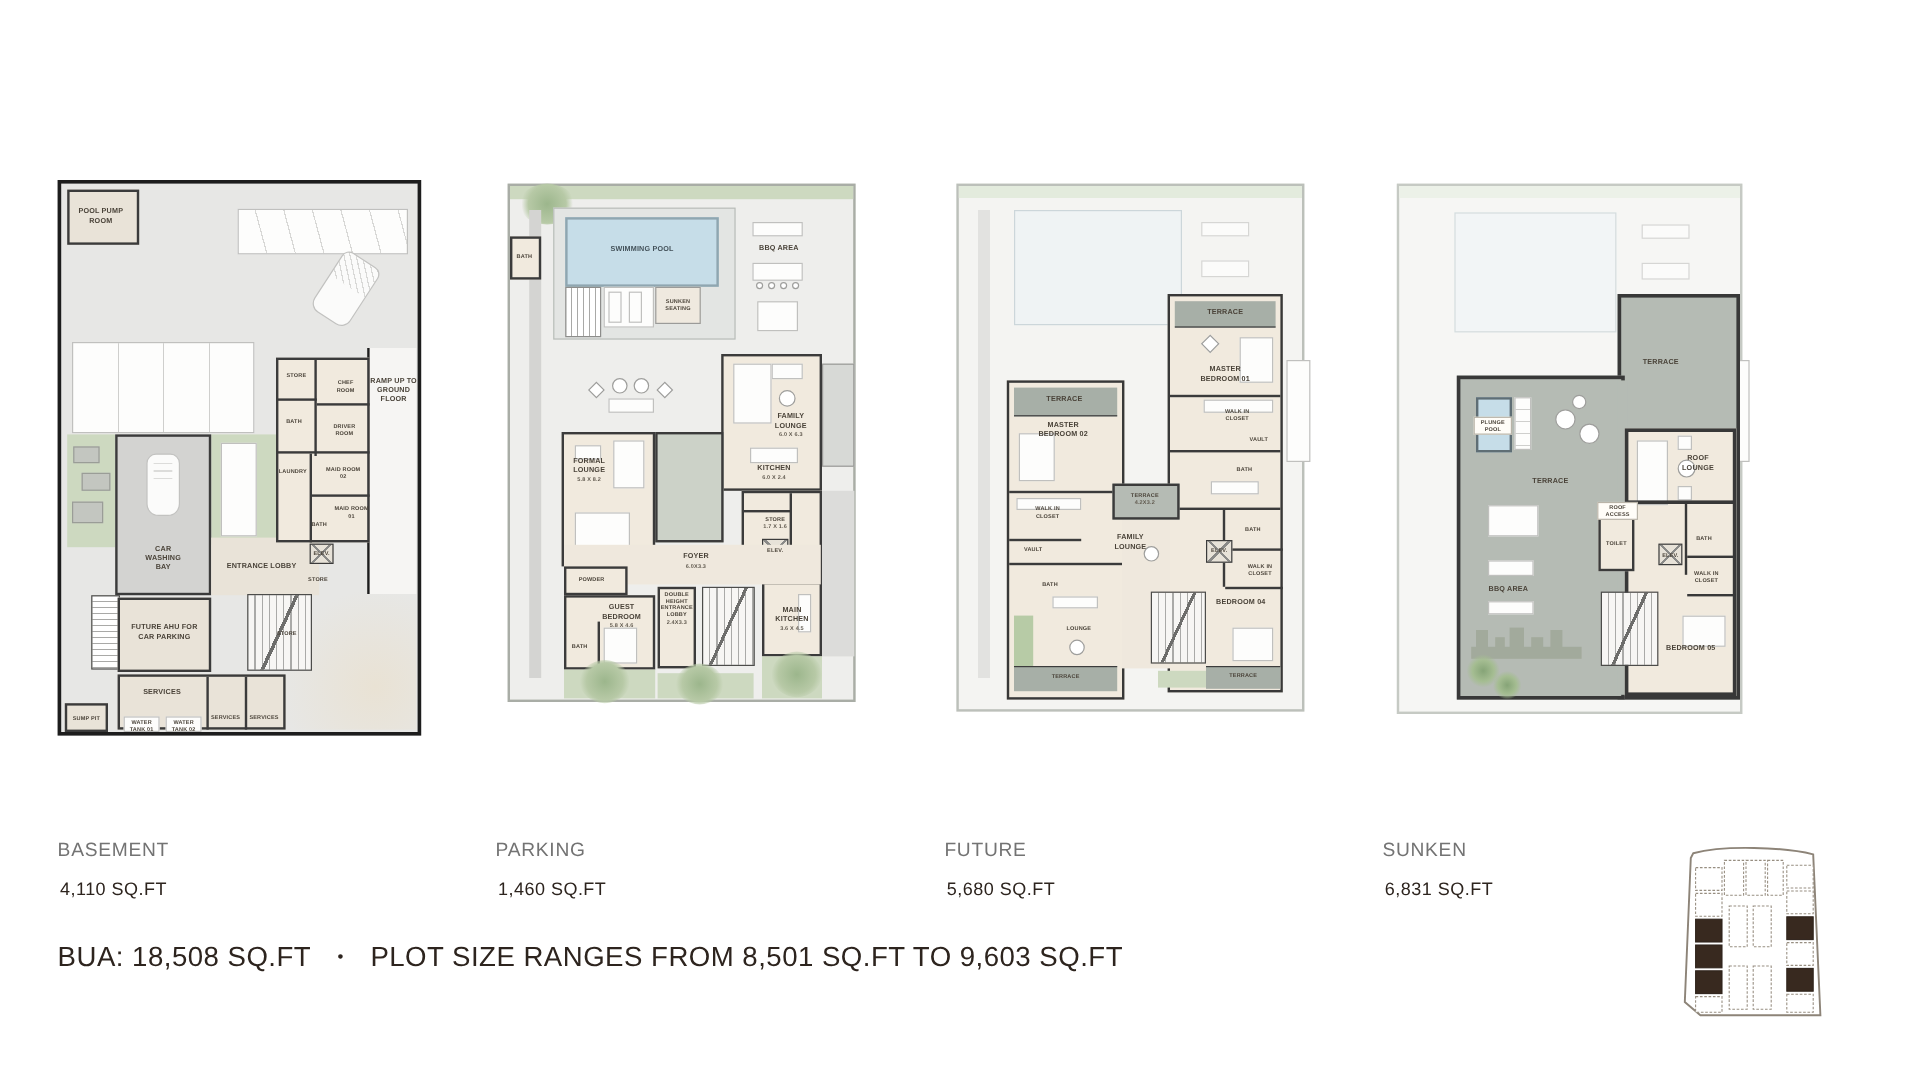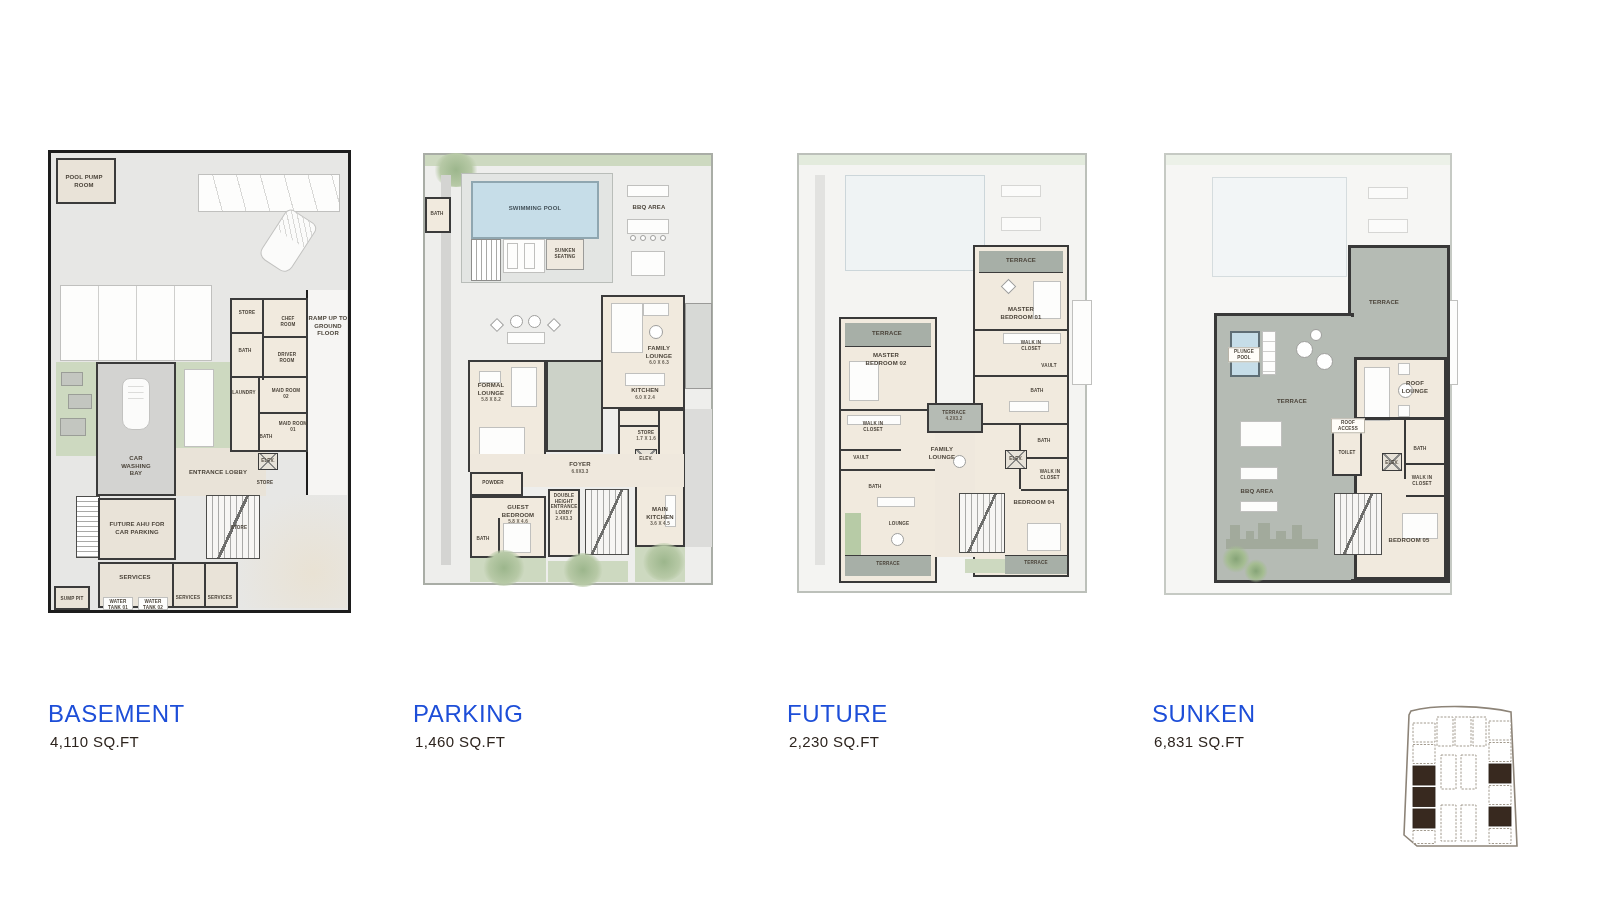--- a/index.html
+++ b/index.html
@@ -36,21 +36,21 @@
   .circ{border-radius:50%;background:#fff;border:1px solid #9e9e9c}
   .dia{background:#fff;border:1px solid #9e9e9c;transform:rotate(45deg)}
   .ghost{background:#eff3f4;border:1px solid #ccd6da}
   .ghwh{background:#fbfbfa;border:1px solid #d6d6d4}
   .car{background:#fbfbfa;border:1px solid #c2c2c0;border-radius:7px 7px 9px 9px;
        background-image:repeating-linear-gradient(45deg,transparent 0 4px,#d9d9d7 4px 5px);
        background-size:100% 45%;background-repeat:no-repeat}
   .carv{background:#fbfbfa;border:1px solid #c2c2c0;border-radius:8px 8px 10px 10px;
        background-image:repeating-linear-gradient(0deg,transparent 0 5px,#dcdcda 5px 6px);
        background-size:60% 40%;background-position:50% 15%;background-repeat:no-repeat}
-  .heading{position:absolute;font-size:24px;font-weight:500;color:#1d4ed8;letter-spacing:.6px}
+  .heading{position:absolute;font-size:16px;font-weight:500;color:#737373;letter-spacing:.6px}
   .areatxt{position:absolute;font-size:15px;font-weight:400;color:#2d241e;letter-spacing:.4px}
   .bua{position:absolute;font-size:23px;font-weight:500;color:#2d241e;letter-spacing:.4px}
   .sep{font-size:14px;vertical-align:3px;margin:0 22px}
   .wash{background:radial-gradient(ellipse at 70% 70%, #e9e2d4 0%, rgba(233,226,212,0) 70%)}
   .tree{border-radius:50%;background:radial-gradient(circle,#9cb68c 0%,#b7c9a6 55%,rgba(183,201,166,0) 75%)}
   .palm{border-radius:50%;background:radial-gradient(circle,#86a477 0%,#a5bd92 45%,rgba(165,189,146,0) 70%)}
 </style>
 </head>
 <body>
 
@@ -308,24 +308,27 @@
     <div class="rl xs" style="left:268px;top:304px;width:24px"><span>BATH</span></div>
     <div class="rl xs" style="left:270px;top:336px;width:32px"><span>WALK IN CLOSET</span></div>
     <div class="rl" style="left:257px;top:396px;width:46px"><span>BEDROOM 05</span></div>
   </div>
 
   <div class="heading" style="left:48px;top:700px">BASEMENT</div>
   <div class="areatxt" style="left:50px;top:733px">4,110 SQ.FT</div>
   <div class="heading" style="left:413px;top:700px">PARKING</div>
   <div class="areatxt" style="left:415px;top:733px">1,460 SQ.FT</div>
   <div class="heading" style="left:787px;top:700px">FUTURE</div>
-  <div class="areatxt" style="left:789px;top:733px">2,230 SQ.FT</div>
+  <div class="areatxt" style="left:789px;top:733px">5,680 SQ.FT</div>
   <div class="heading" style="left:1152px;top:700px">SUNKEN</div>
   <div class="areatxt" style="left:1154px;top:733px">6,831 SQ.FT</div>
 
+  <div class="bua" style="left:48px;top:784px">
+    <span>BUA: 18,508 SQ.FT</span><span class="sep">•</span><span>PLOT SIZE RANGES FROM 8,501 SQ.FT TO 9,603 SQ.FT</span>
+  </div>
 
   <svg style="position:absolute;left:1377px;top:695px" width="148" height="158" viewBox="0 0 148 158">
     <path d="M34 16 C60 9 110 11 134 17 L140 151 L40 151 L27 140 L32 20 Z" fill="#ffffff" stroke="#8d8478" stroke-width="1.6"></path>
     <g stroke="#978e81" stroke-width="0.9" fill="#ffffff" stroke-dasharray="2.2 1.4">
       <rect x="36" y="28" width="22" height="19"></rect>
       <rect x="36" y="49.5" width="22" height="19"></rect>
       <rect x="112" y="26" width="22" height="19"></rect>
       <rect x="112" y="47.5" width="22" height="19"></rect>
       <rect x="112" y="90.5" width="22" height="19"></rect>
       <rect x="36" y="135.5" width="22" height="13"></rect>

